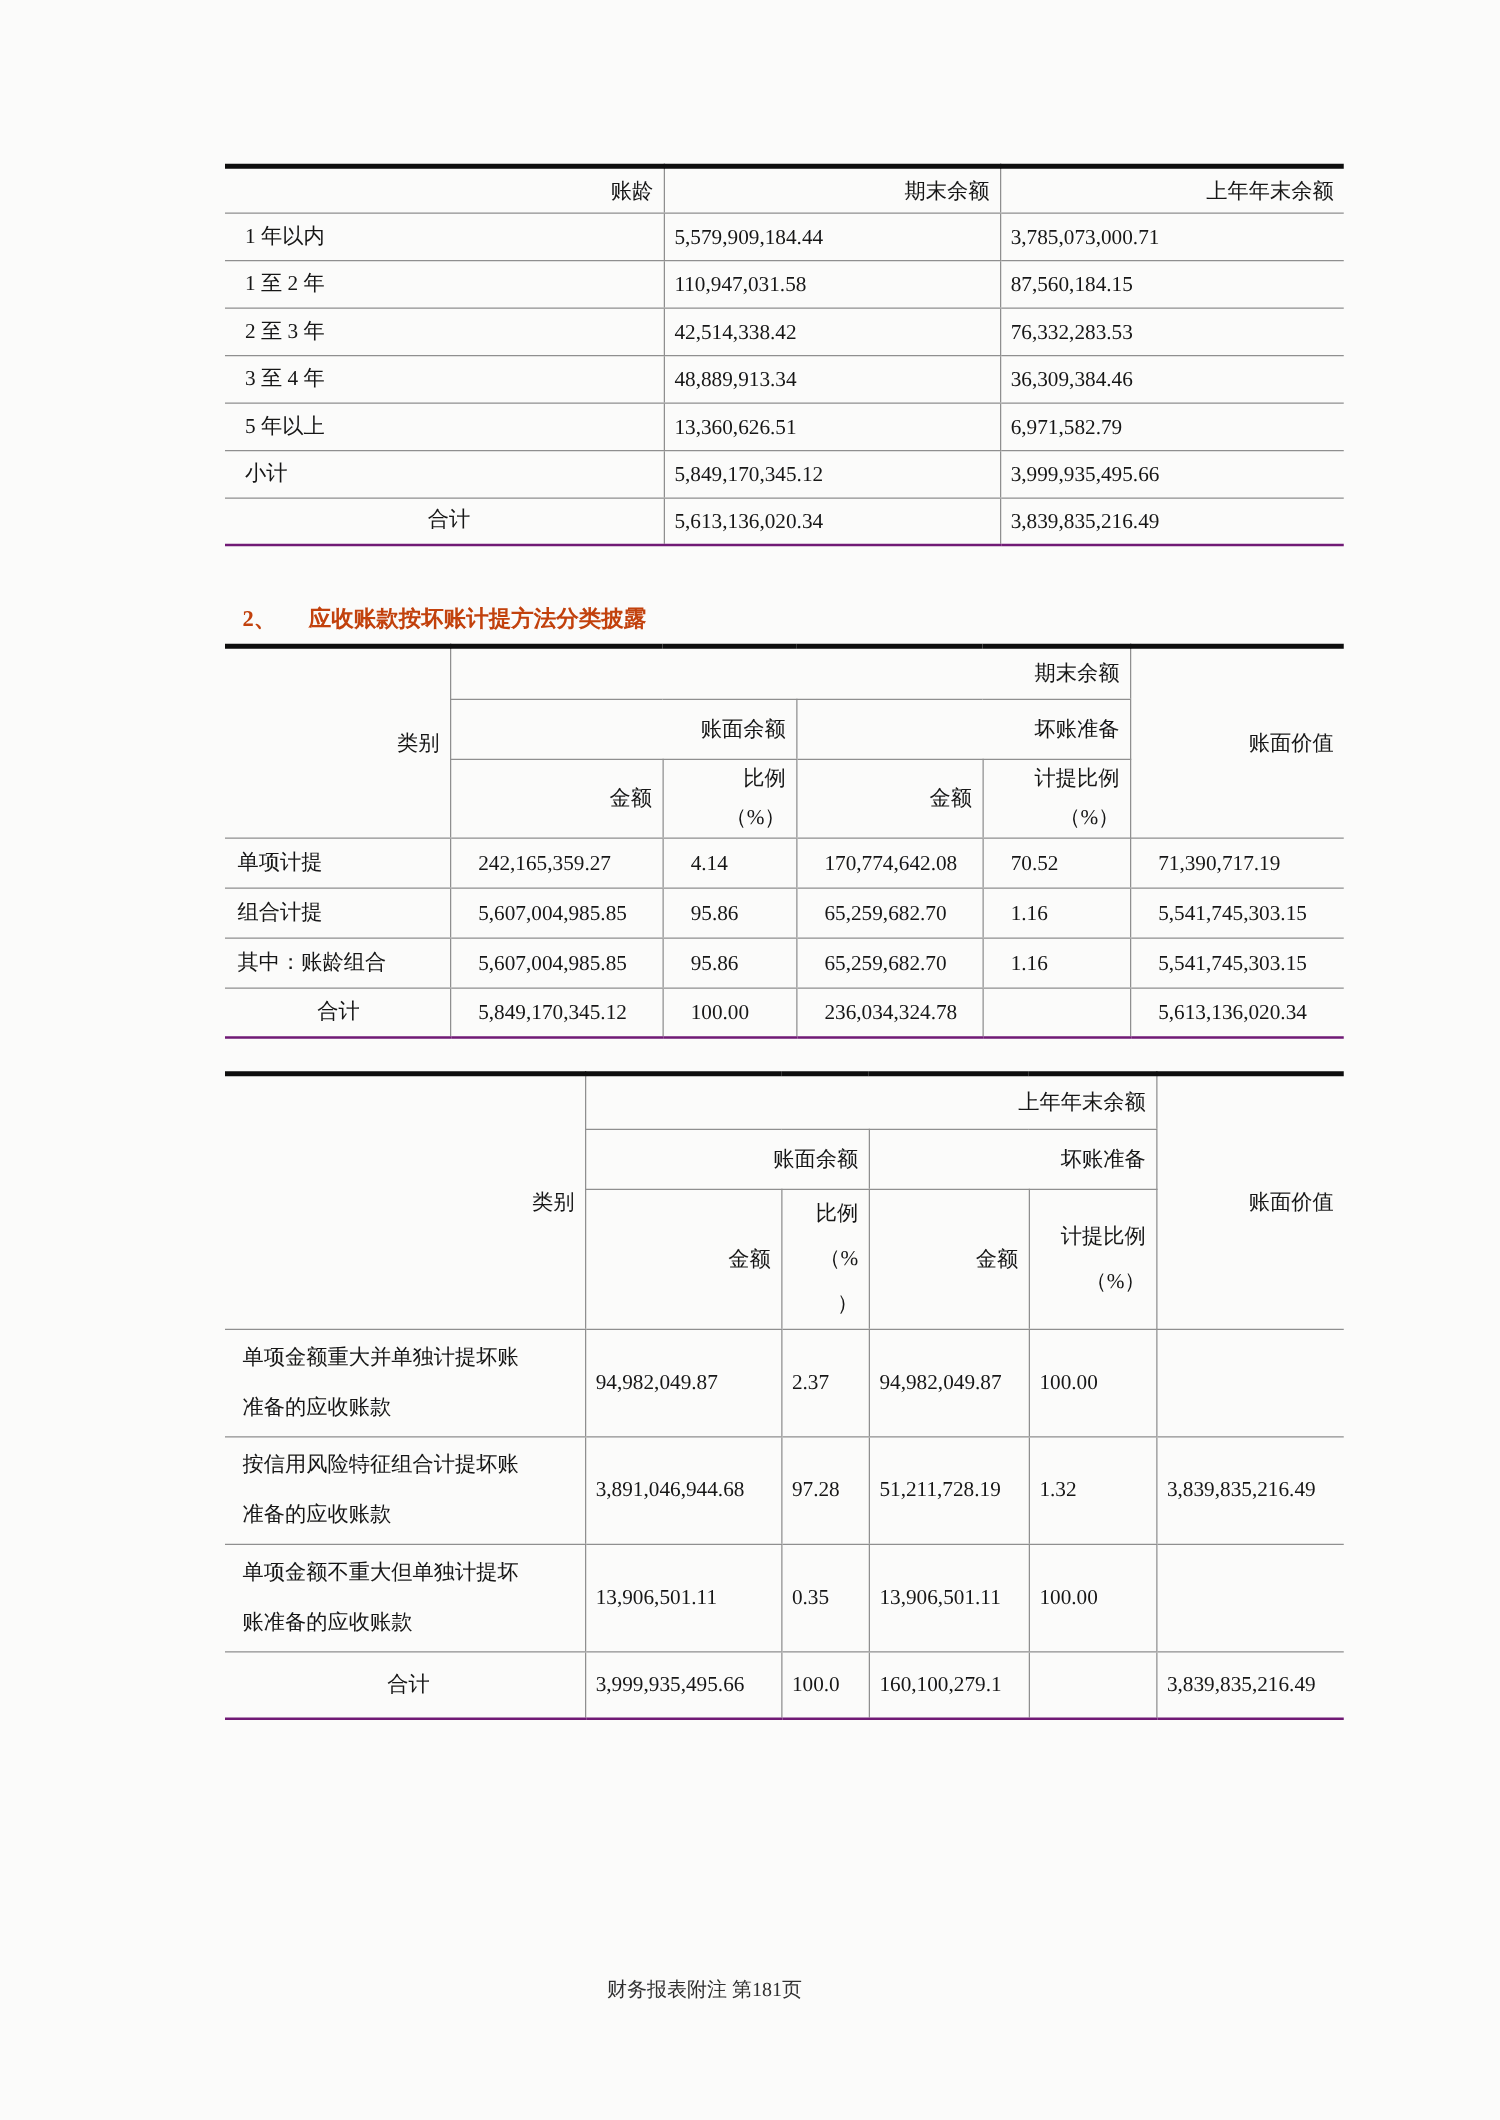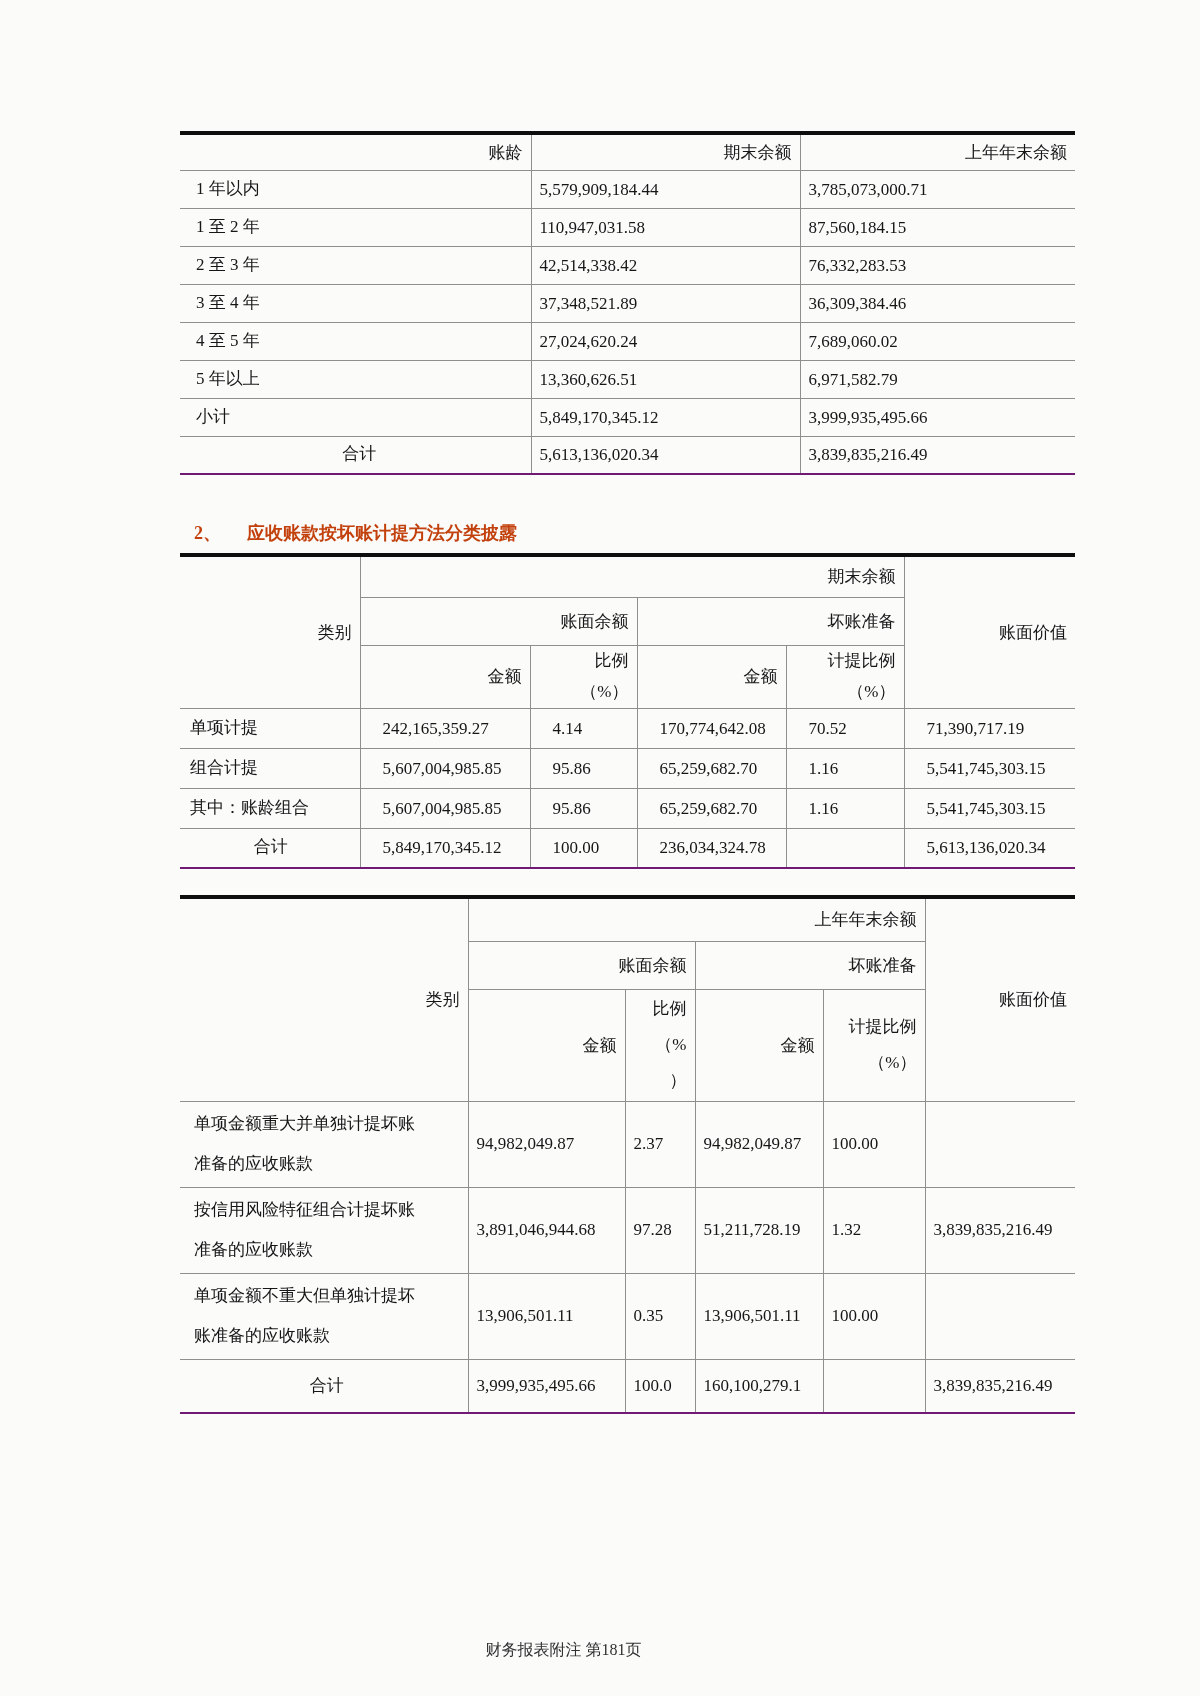--- a/index.html
+++ b/index.html
@@ -49,21 +49,21 @@
   .t3 tbody td { height:86px; vertical-align:middle; }
   .t3 td.label { padding-left:14px;text-decoration:underline; }
   .t3 .label-text { display:inline-block; width:232px; line-height:2.35; vertical-align:middle; }
   .t3 tbody tr.total-row td { height:54px; }
   .t3 tr.total-row .label-text { width:auto; line-height:normal; }
   .total-row .label-text { text-align:center; }
 
   .section-heading { margin:46px 0 8px 0; padding-left:14px; font-weight:bold; font-size:18px; color:#c2410c; }
   .sec-num { margin-right:26px; }
 
-  .footer { position:absolute; left:0; top:1640px; width:1127px; text-align:center; font-size:16px; color:#303030; }
+  .footer { position:absolute; left:0; top:1582px; width:1127px; text-align:center; font-size:16px; color:#303030; }
 </style>
 </head>
 <body>
 
 <div class="content">
 
   <table class="t1">
     <colgroup>
         <col style="width:351px">
         <col style="width:269px">
@@ -90,29 +90,24 @@
   </tr>
 
   <tr>
     <td class="label">2 至 3 年</td>
     <td class="num">42,514,338.42</td>
     <td class="num">76,332,283.53</td>
   </tr>
 
   <tr>
     <td class="label">3 至 4 年</td>
-    <td class="num">37,348,521.89</td>
+    <td class="num">48,889,913.34</td>
     <td class="num">36,309,384.46</td>
   </tr>
 
-  <tr>
-    <td class="label">4 至 5 年</td>
-    <td class="num">27,024,620.24</td>
-    <td class="num">7,689,060.02</td>
-  </tr>
 
   <tr>
     <td class="label">5 年以上</td>
     <td class="num">13,360,626.51</td>
     <td class="num">6,971,582.79</td>
   </tr>
 
   <tr>
     <td class="label">小计</td>
     <td class="num">5,849,170,345.12</td>

